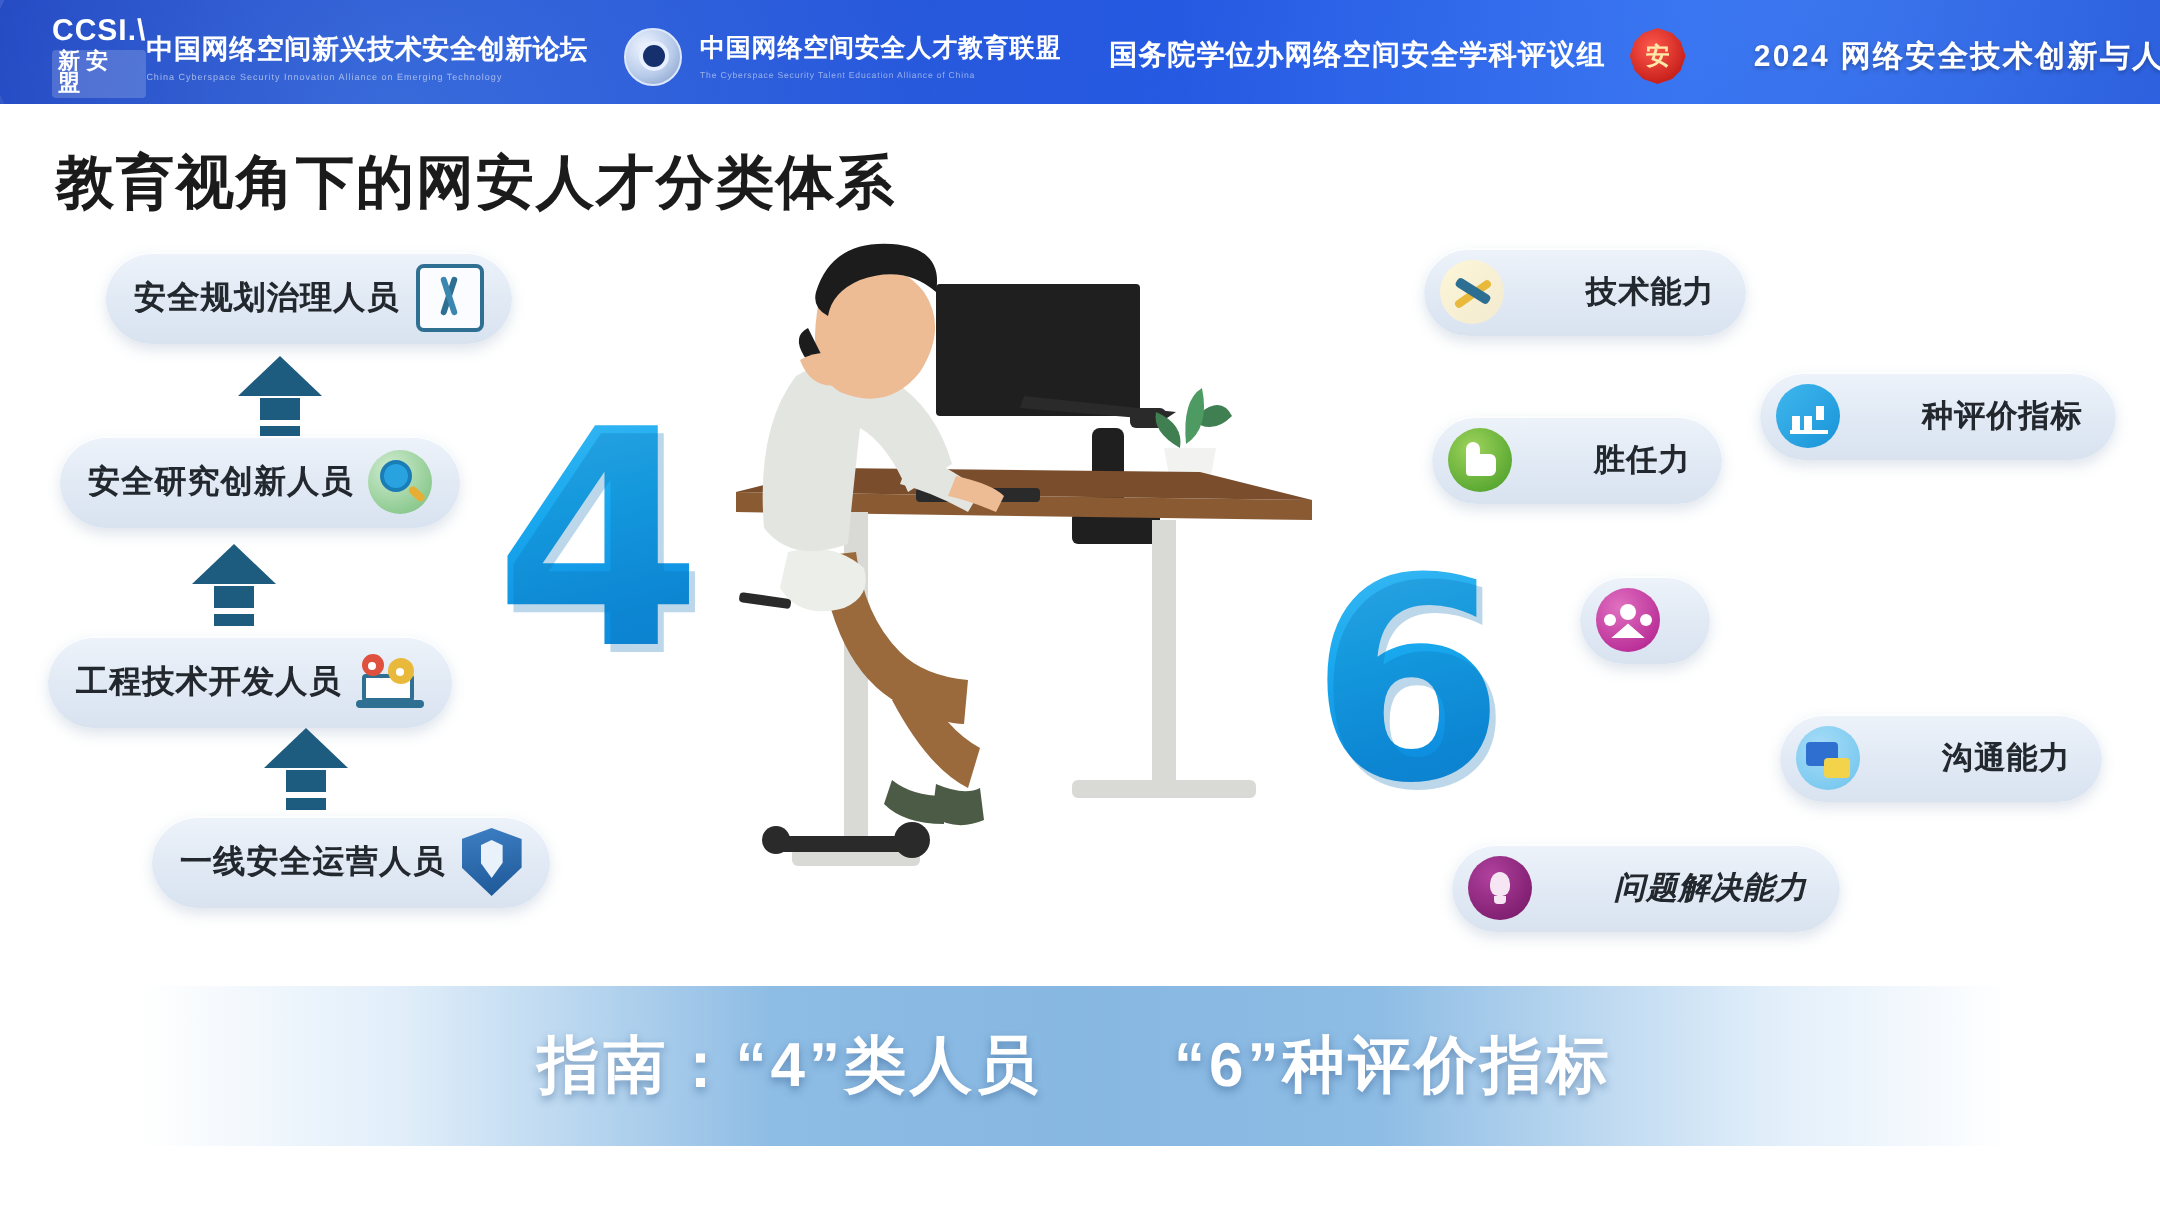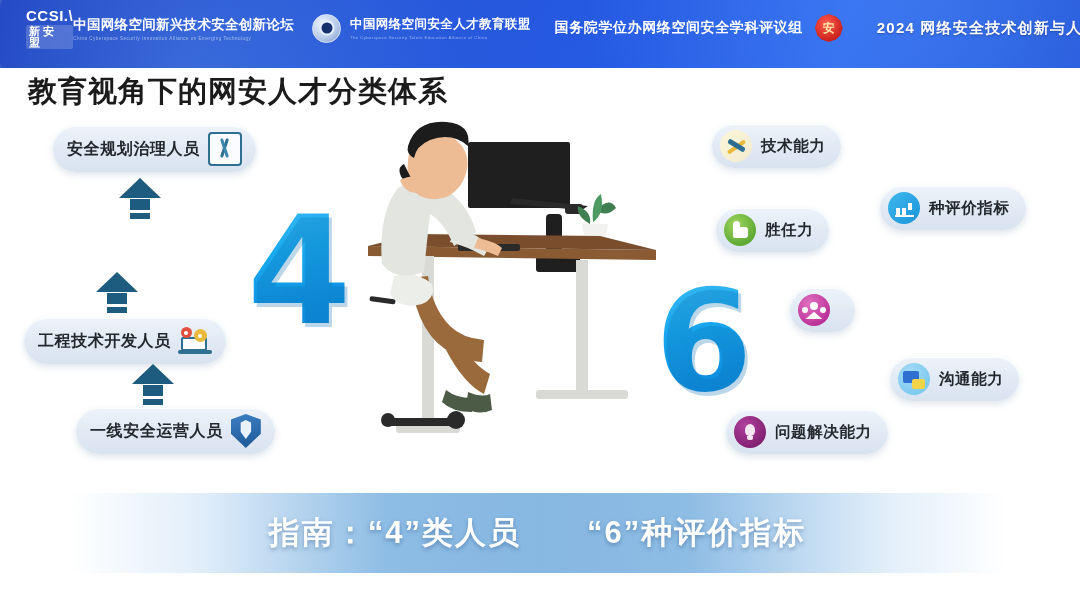--- a/index.html
+++ b/index.html
@@ -5,21 +5,21 @@
   html,body{margin:0;padding:0;}
   body{
     width:1080px;height:607px;overflow:hidden;
     font-family:"Liberation Sans","DejaVu Sans",sans-serif;
     background:#ffffff;
   }
   .slide{position:relative;width:1080px;height:607px;background:#ffffff;overflow:hidden;}
 
   
   .header{
-    position:absolute;left:0;top:0;width:1080px;height:68px;
+    position:absolute;left:0;top:0;width:1080px;height:52px;
     background:linear-gradient(100deg,#1534b8 0%,#1a44cf 28%,#1f52e0 55%,#2a63ee 78%,#1f4fd8 100%);
     overflow:hidden;
   }
   .header:before{
     content:"";position:absolute;inset:0;
     background:
       linear-gradient(115deg,rgba(255,255,255,.10) 0 2px,transparent 2px 60px),
       linear-gradient(65deg,rgba(255,255,255,.07) 0 2px,transparent 2px 90px),
       radial-gradient(circle at 18% 120%,rgba(120,190,255,.35),transparent 45%),
       radial-gradient(circle at 85% -20%,rgba(120,190,255,.25),transparent 50%);
@@ -108,28 +108,28 @@
     font-family:"DejaVu Sans",sans-serif;
     background:linear-gradient(165deg,#43bdf5 0%,#19a9ef 38%,#0e8fe0 72%,#1185d8 100%);
     -webkit-background-clip:text;background-clip:text;color:transparent;
     text-shadow:3px 4px 0 rgba(10,110,175,.28);
     letter-spacing:-4px;
   }
   #num-four{left:247px;top:196px;}
   #num-six{left:655px;top:272px;font-size:140px;}
 
   
-  .rp{height:44px;padding:0 16px 0 8px;}
+  .rp{height:44px;padding:0 16px 0 8px;gap:32px;}
   .rp .picon{width:32px;height:32px;border-radius:50%;margin-right:9px;}
   #pill-tech{left:712px;top:124px;}
   #pill-compet{left:716px;top:208px;text-align:right;}
   #pill-initiative{left:880px;top:186px;}
   #pill-team{left:790px;top:288px;}
   #pill-comm{left:890px;top:357px;}
-  #pill-solve{left:726px;top:410px;}
+  #pill-solve{left:726px;top:422px;font-style:italic;}
 
   .ic-wrench{background:linear-gradient(135deg,#fdf6d8,#f3ead0);position:relative;}
   .ic-wrench:before{content:"";position:absolute;left:6px;top:15px;width:21px;height:4px;background:#e8b93a;
     border-radius:2px;transform:rotate(-35deg);}
   .ic-wrench:after{content:"";position:absolute;left:7px;top:13px;width:19px;height:5px;background:#2c6f93;
     border-radius:2px;transform:rotate(32deg);}
   .ic-thumb{background:radial-gradient(circle at 38% 32%,#9ed45c,#5aa832 75%);position:relative;}
   .ic-thumb:before{content:"";position:absolute;left:9px;top:13px;width:15px;height:11px;background:#fff;border-radius:2px 3px 3px 2px;}
   .ic-thumb:after{content:"";position:absolute;left:9px;top:7px;width:7px;height:9px;background:#fff;border-radius:4px 4px 0 0;}
   .ic-chart{background:linear-gradient(135deg,#3fb8ee,#1a93d8);position:relative;}
@@ -230,20 +230,24 @@
     <span class="ptext">安全规划治理人员</span>
     <span class="picon ic-compass"></span>
   </div>
 
   <div class="arrow" id="arrow-1">
     <div class="head"></div>
       <div class="stem"></div>
       <div class="tail"></div>
   </div>
 
+  <div class="pill lp" id="pill-research">
+    <span class="ptext">安全研究创新人员</span>
+    <span class="picon ic-magnify"></span>
+  </div>
 
   <div class="arrow" id="arrow-2">
     <div class="head"></div>
       <div class="stem"></div>
       <div class="tail"></div>
   </div>
 
   <div class="pill lp" id="pill-engineer">
     <span class="ptext">工程技术开发人员</span>
     <span class="picon ic-laptop">

